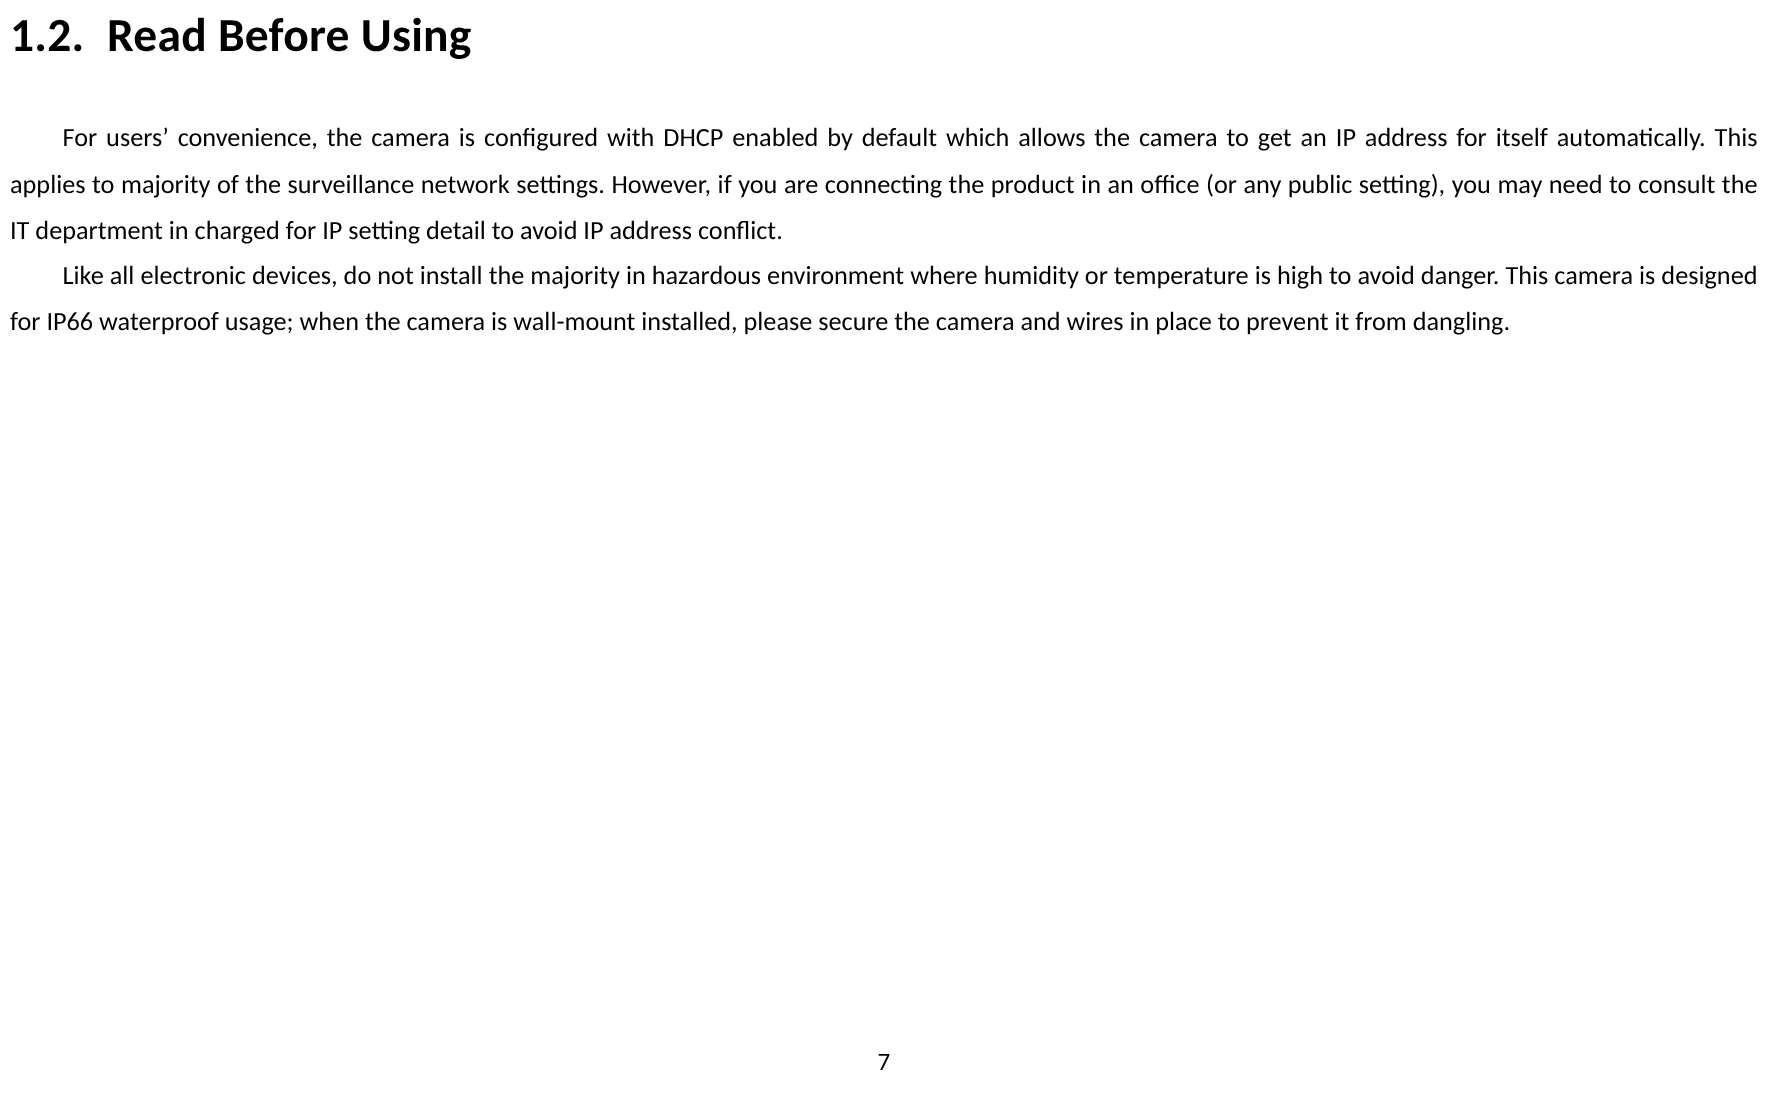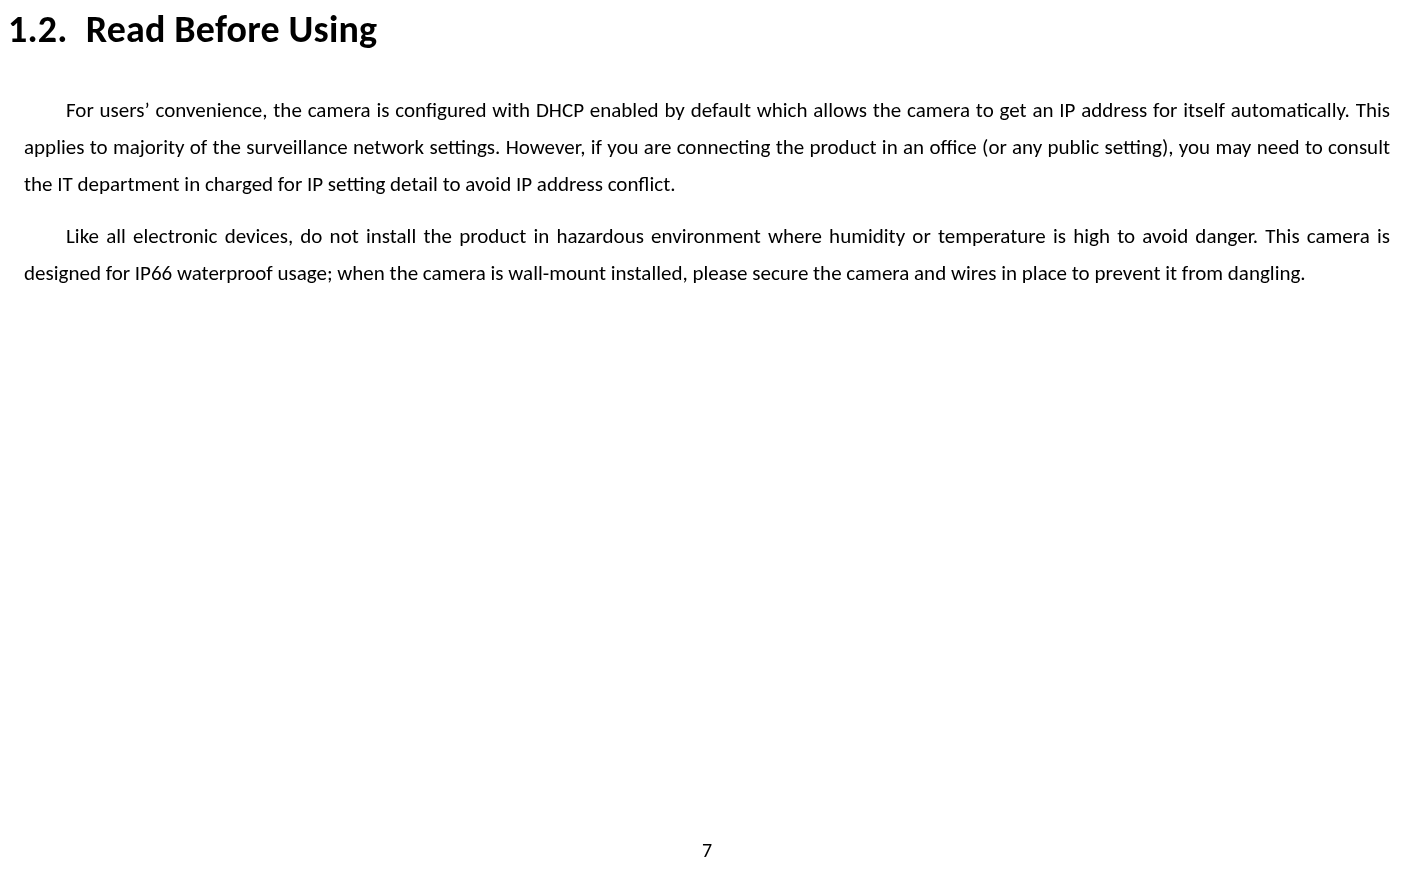--- a/index.html
+++ b/index.html
@@ -28,36 +28,36 @@
       margin-right: 18px;
     }
     .body-text {
       font-size: 21px;
       line-height: 1.75;
       text-align: justify;
       text-justify: inter-word;
     }
     .body-text p {
       text-indent: 2em;
-      margin: 16px;
+      margin: 0;
     }
     .page-number {
       position: absolute;
       bottom: 18px;
       left: 0;
       right: 0;
       text-align: center;
       font-size: 20px;
     }
   </style>
 </head>
 <body>
 
 <h2 class="heading">
   <span class="heading-number">1.2.</span><span>Read Before Using</span>
 </h2>
 
 <div class="body-text">
   <p>For users’ convenience, the camera is configured with DHCP enabled by default which allows the camera to get an IP address for itself automatically. This applies to majority of the surveillance network settings. However, if you are connecting the product in an office (or any public setting), you may need to consult the IT department in charged for IP setting detail to avoid IP address conflict.</p>
-  <p>Like all electronic devices, do not install the product in hazardous environment where humidity or temperature is high to avoid danger. This camera is designed for IP66 waterproof usage; when the camera is wall-mount installed, please secure the camera and wires in place to prevent it from dangling.</p>
+  <p>Like all electronic devices, do not install the majority in hazardous environment where humidity or temperature is high to avoid danger. This camera is designed for IP66 waterproof usage; when the camera is wall-mount installed, please secure the camera and wires in place to prevent it from dangling.</p>
 </div>
 
 <div class="page-number">7</div>
 
 </body></html>

